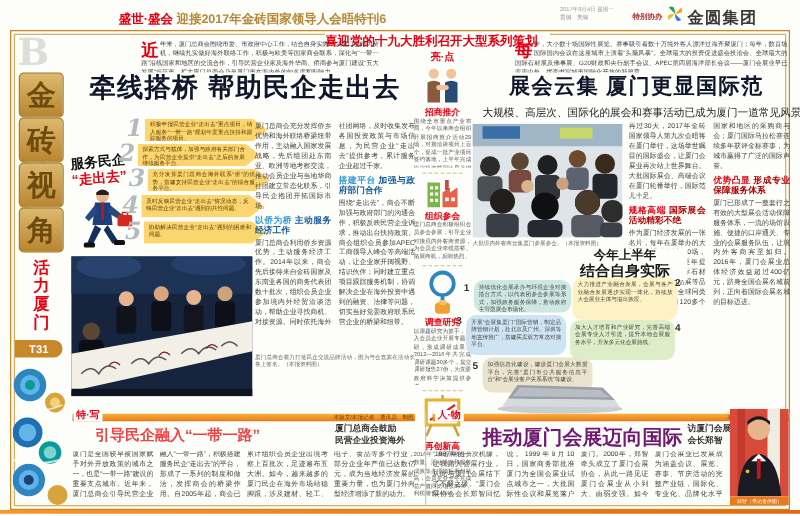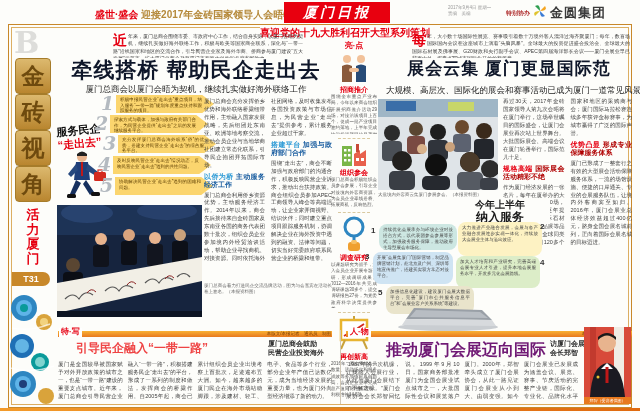--- a/index.html
+++ b/index.html
@@ -48,23 +48,20 @@
 </style>
 </head>
 <body>
 
 <div id="page">
 
   <div class="abs nowrap" style="left:95px;top:8px;font-size:10px;font-weight:bold;">
     <span class="red">盛世·盛会</span><span class="gold"> 迎接2017年金砖国家领导人会晤特刊6</span>
   </div>
 
-  <div class="abs" style="left:284px;top:2px;width:106px;height:21px;background:#e8000f;display:flex;align-items:center;justify-content:center;">
-    <span style="color:#fff;font-family:'DejaVu Serif',serif;font-style:italic;font-weight:900;font-size:14px;letter-spacing:3px;">厦门日报</span>
-  </div>
 
   <div class="abs" style="left:448px;top:5px;width:70px;color:#999;font-size:4.5px;line-height:1.4;">
     <div>2017年9月4日 星期一</div>
     <div>责编　美编</div>
   </div>
 
   <div class="abs" style="left:506px;top:4px;display:flex;align-items:center;gap:3px;">
     <span style="font-size:6px;color:#b03030;font-weight:bold;">特别协办</span>
     <span>
       <svg width="14" height="14" viewBox="0 0 14 14">
@@ -123,21 +120,20 @@
         <path d="M0 80 Q22 86 44 78" stroke="#ffffff" stroke-width="1.5" fill="none" opacity="0.7"></path>
       </svg>
     </div>
   </div>
 
   <div class="abs jt t5" style="left:113px;top:33px;width:190px;height:25px;">
     <span class="red" style="float:left;font-size:14px;font-weight:bold;line-height:1;margin-right:1px;">近</span><span>年来，厦门总商会围绕市委、市政府中心工作，结合自身实际，以厦门会晤为契机，继续扎实做好海外联络工作，积极与欧美等国家商会联系，深化与“一带一路”沿线国家和地区的交流合作，引导民营企业家及海外华商、侨商参与厦门建设“五大发展”示范市，扩大厦门总商会乃至厦门市在海内外的知名度和影响力。</span>
   </div>
 
   <div class="abs headline nowrap" style="left:60px;top:56px;width:272px;font-size:21px;">牵线搭桥  帮助民企走出去</div>
-  <div class="abs subhead nowrap" style="left:60px;top:84px;width:272px;font-size:8.5px;">厦门总商会以厦门会晤为契机，继续扎实做好海外联络工作</div>
 
   <div class="abs" style="left:57px;top:124px;transform:rotate(-5deg);font-size:11px;font-weight:900;line-height:1.2;">
     <div style="color:#111;">服务民企</div>
     <div class="red">“走出去”</div>
   </div>
   <div class="abs" style="left:58px;top:150px;">
     <svg width="48" height="54" viewBox="0 0 48 54">
       <circle cx="24" cy="7" r="5" fill="#e8b48e"></circle>
       <path d="M19 4 Q24 -1 29 4 L29 6 L19 6 Z" fill="#222"></path>
       <path d="M18 12 L30 12 L32 30 L16 30 Z" fill="#1f3f7a"></path>
@@ -295,21 +291,21 @@
   <div class="abs jt t55 twocol" style="left:503px;top:98px;width:129px;height:233px;">
     <span>再过30天，2017年金砖国家领导人第九次会晤将在厦门举行，这场举世瞩目的国际盛会，让厦门会展业再次站上世界舞台。大批国际展会、高端会议在厦门轮番举行，国际范儿十足。</span>
     <span class="sec-red"><span class="tag">规格高端</span> <span class="ttl">国际展会活动精彩不绝</span></span>
     <span>作为厦门经济发展的一张名片，每年在厦举办的大型展会活动超过200场，国际性展会占比逐年提升。投洽会、国际石材展、国际佛事用品展等品牌展会规模稳居全球同类展会前列，吸引120多个国家和地区的采购商与会；厦门国际马拉松赛连续多年获评金标赛事，为城市赢得了广泛的国际声誉。</span>
     <span class="sec-red"><span class="tag">优势凸显</span> <span class="ttl">形成专业保障服务体系</span></span>
     <span>厦门已形成了一整套行之有效的大型展会活动保障服务体系，一流的场馆设施、便捷的口岸通关、专业的会展服务队伍，让境内外客商宾至如归。2016年，厦门会展业总体经济效益超过400亿元，跻身全国会展名城前列，正向着国际会展名城的目标迈进。</span>
   </div>
 
   <div class="abs" style="left:450px;top:199px;width:100px;text-align:center;background:#fdfdfa;z-index:5;font-weight:900;color:#1a1a1a;line-height:1.15;">
     <div style="font-size:10px;">今年上半年</div>
-    <div style="font-size:12px;">纳入服务</div>
+    <div style="font-size:12px;">结合自身实际</div>
   </div>
 
   <span class="bubnum" style="left:371px;top:226px;">1</span>
   <div class="bubble" style="left:379px;top:224px;width:70px;height:20px;background:#cde7e2;">持续优化会展承办与环境企业对接搭台方式，以代表团参会参展等形式，加强政务服务保障，推动政府主导型展会市场化。</div>
   <span class="bubnum" style="left:540px;top:222px;">2</span>
   <div class="bubble" style="left:458px;top:222px;width:76px;height:28px;background:#fdf2c3;">大力推进产业融合发展，会展与各产业融合发展逐步实现一体化，持续放大会展业主体与溢出效应。</div>
   <span class="bubnum" style="left:365px;top:252px;">3</span>
   <div class="bubble" style="left:373px;top:252px;width:72px;height:26px;background:#cfe4f3;">开展“会展集厦门”国际营销，制定品牌营销计划，赴北京及广州、深圳等地宣传推广，搭建买卖双方常态对接平台。</div>
   <span class="bubnum" style="left:540px;top:258px;">4</span>
   <div class="bubble" style="left:456px;top:256px;width:76px;height:26px;background:#dcedc8;">加大人才培育和产业研究，完善高端会展专业人才引进，提升本地会展服务水平，开发多元化会展路线。</div>

